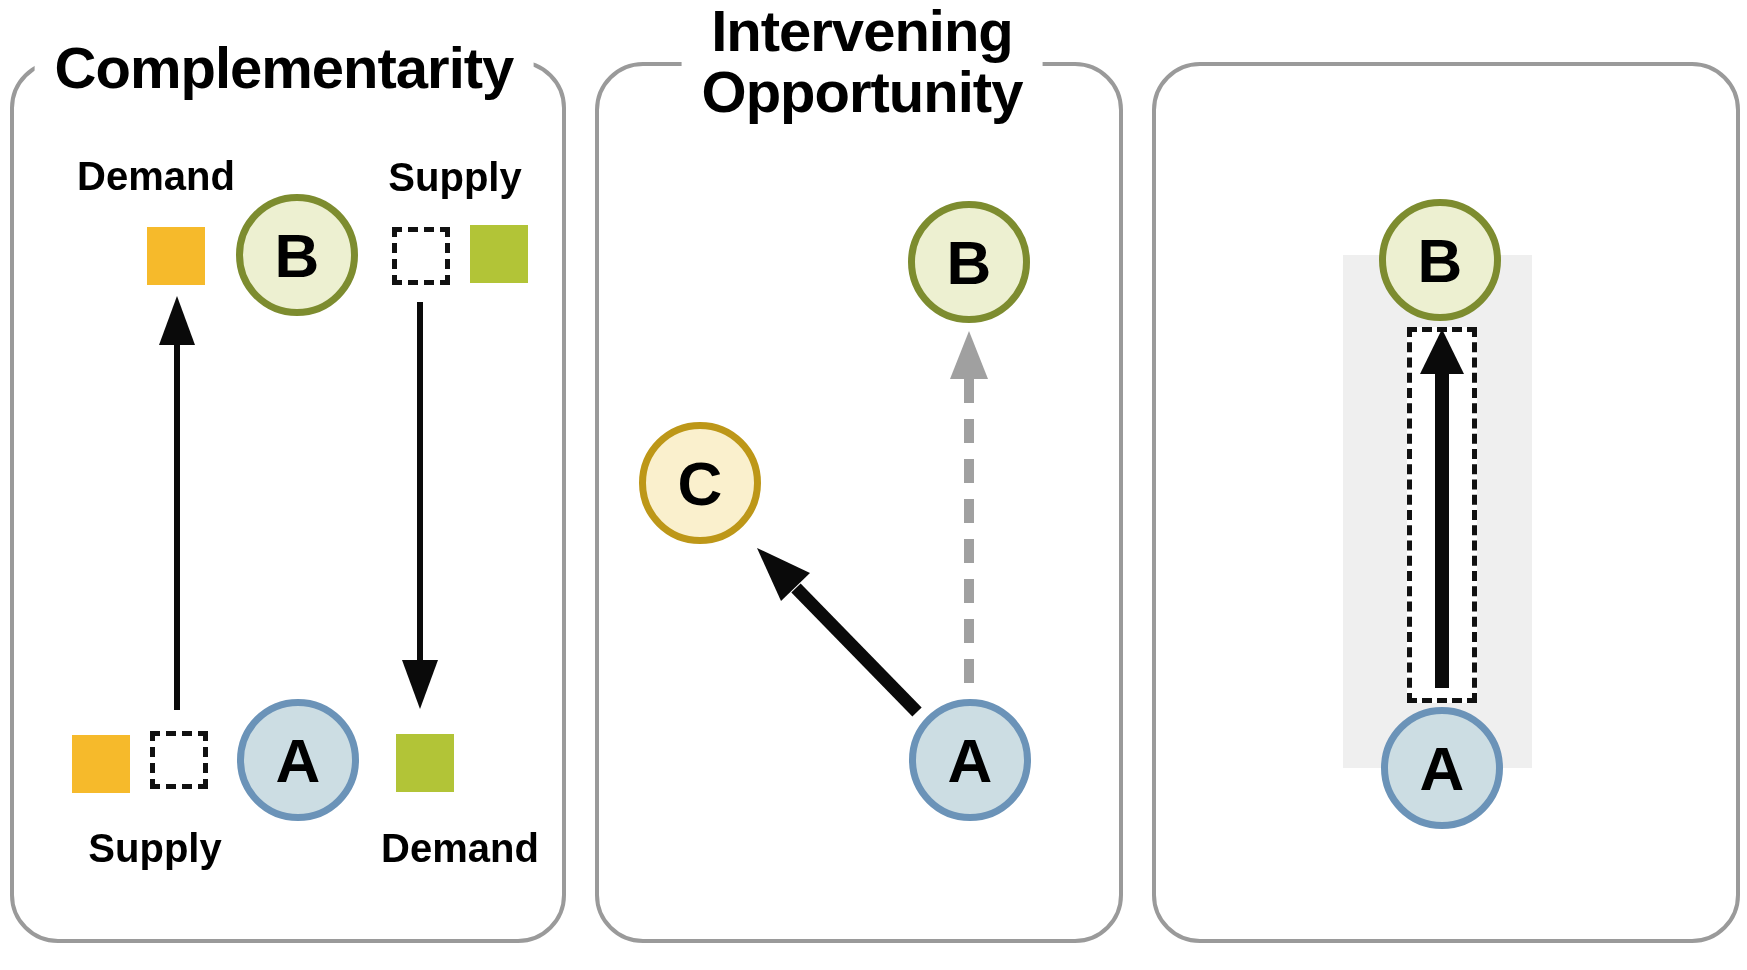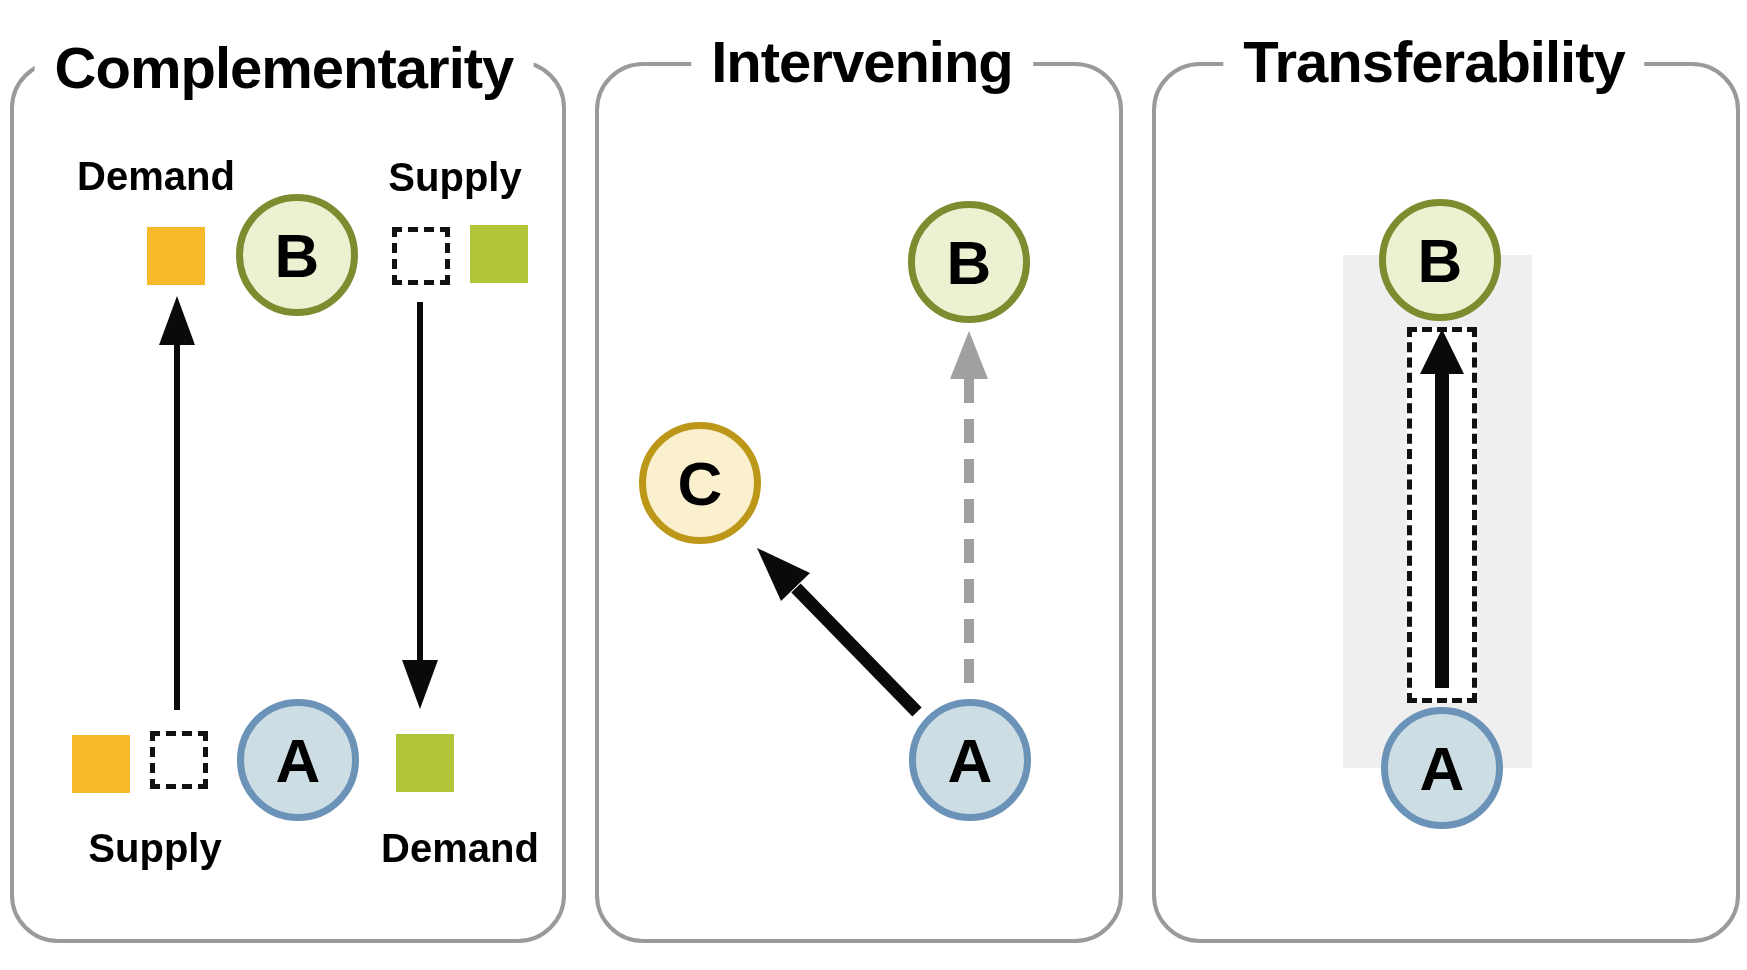--- a/index.html
+++ b/index.html
@@ -133,16 +133,16 @@
   <div class="node node-b" style="left:1379px;top:199px">
     <span>B</span>
   </div>
   <div class="node node-a" style="left:1381px;top:707px">
     <span>A</span>
   </div>
 
   <div class="panel-title t1">Complementarity</div>
   <div class="panel-title t2">
     <div>Intervening</div>
+    <div>Opportunity</div>
   </div>
-  <div class="panel-title t3">Transferability</div>
 
 </div>
 
 </body></html>

